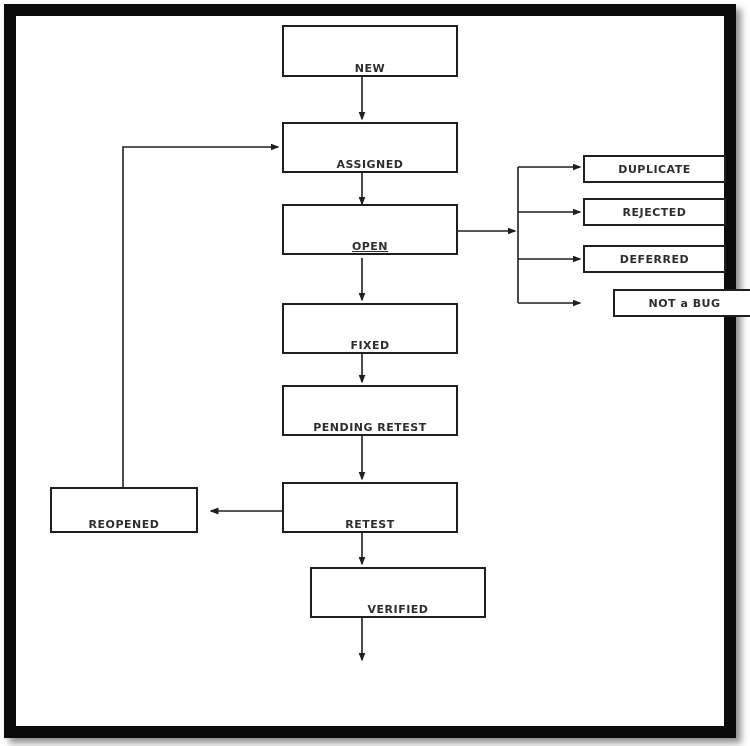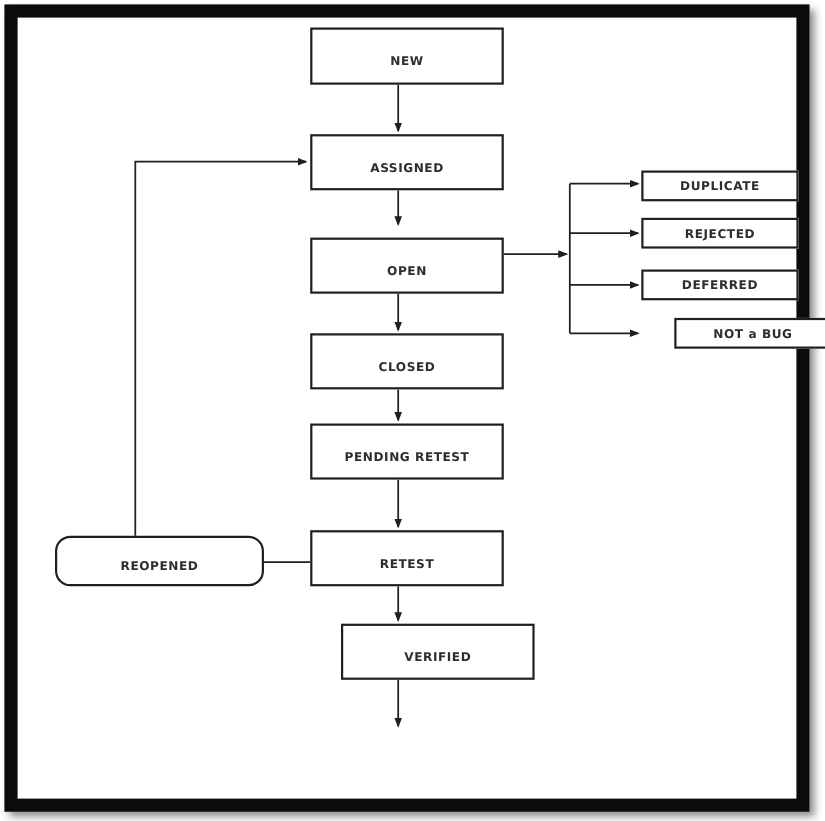--- a/index.html
+++ b/index.html
@@ -36,21 +36,21 @@
     height: 746px;
     pointer-events: none;
   }
   .node {
     position: absolute;
     box-sizing: border-box;
     border: 2px solid #1f1f1f;
     background: #ffffff;
     display: flex;
     justify-content: center;
-    align-items: center;
+    align-items: flex-end;
     font-size: 11px;
     font-weight: bold;
     letter-spacing: 0.5px;
     color: #2e2e2e;
     padding-top: 9px;
   }
   .node.main {
     left: 282px;
     width: 176px;
     height: 51px;
@@ -58,24 +58,23 @@
   .node.side {
     left: 583px;
     width: 143px;
     height: 28px;
     align-items: center;
     padding-top: 0;
   }
   .node.reopened {
     left: 50px;
     top: 487px;
-    width: 190px;
+    width: 148px;
     height: 46px;
     padding-top: 8px;
-    border-radius: 14px;
   }
 </style>
 </head>
 <body>
 
 <div class="frame"></div>
 
 <div class="canvas">
 
   <svg class="connectors" viewBox="0 0 750 746">
@@ -106,26 +105,26 @@
   </svg>
 
   <div class="node main" style="top:25px; height:52px;">
     <span>NEW</span>
   </div>
 
   <div class="node main" style="top:122px;">
     <span>ASSIGNED</span>
   </div>
 
-  <div class="node main" style="top:216px;">
+  <div class="node main" style="top:204px;text-decoration:underline;">
     <span>OPEN</span>
   </div>
 
   <div class="node main" style="top:303px;">
-    <span>CLOSED</span>
+    <span>FIXED</span>
   </div>
 
   <div class="node main" style="top:385px;">
     <span>PENDING RETEST</span>
   </div>
 
   <div class="node main" style="top:482px;">
     <span>RETEST</span>
   </div>
 

